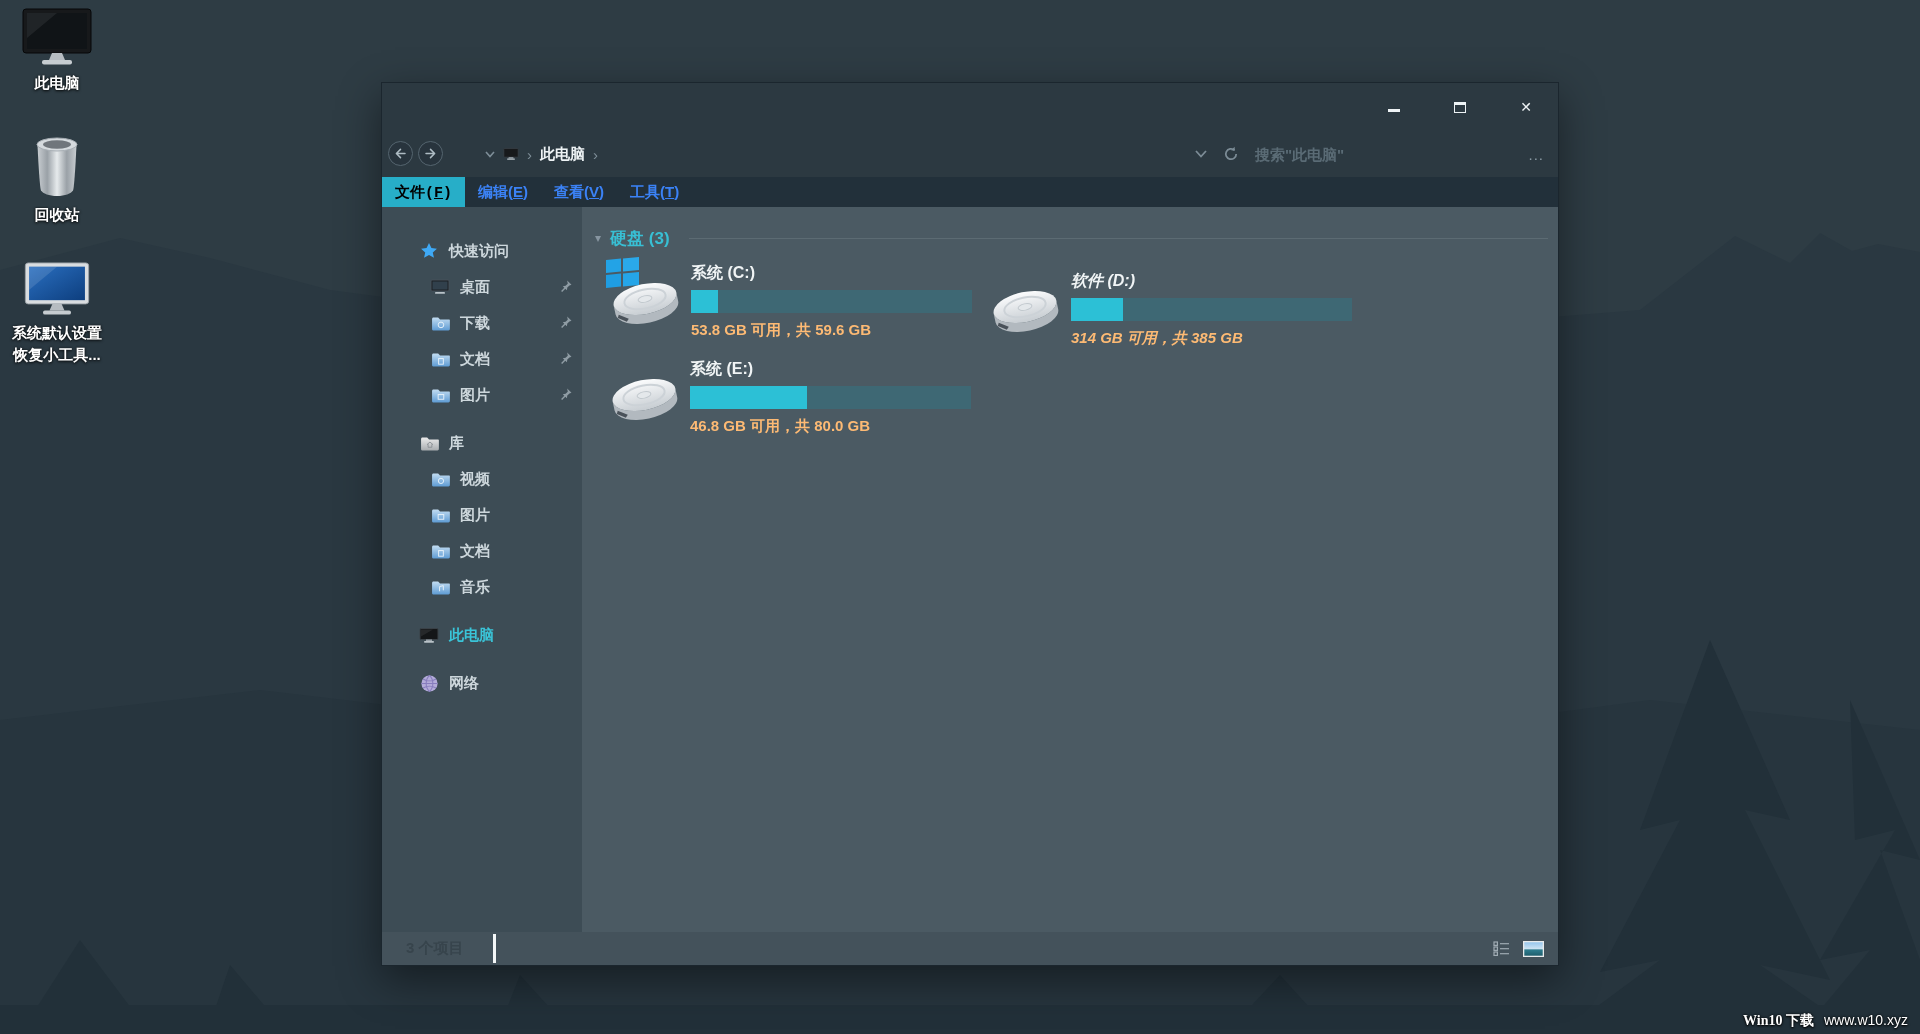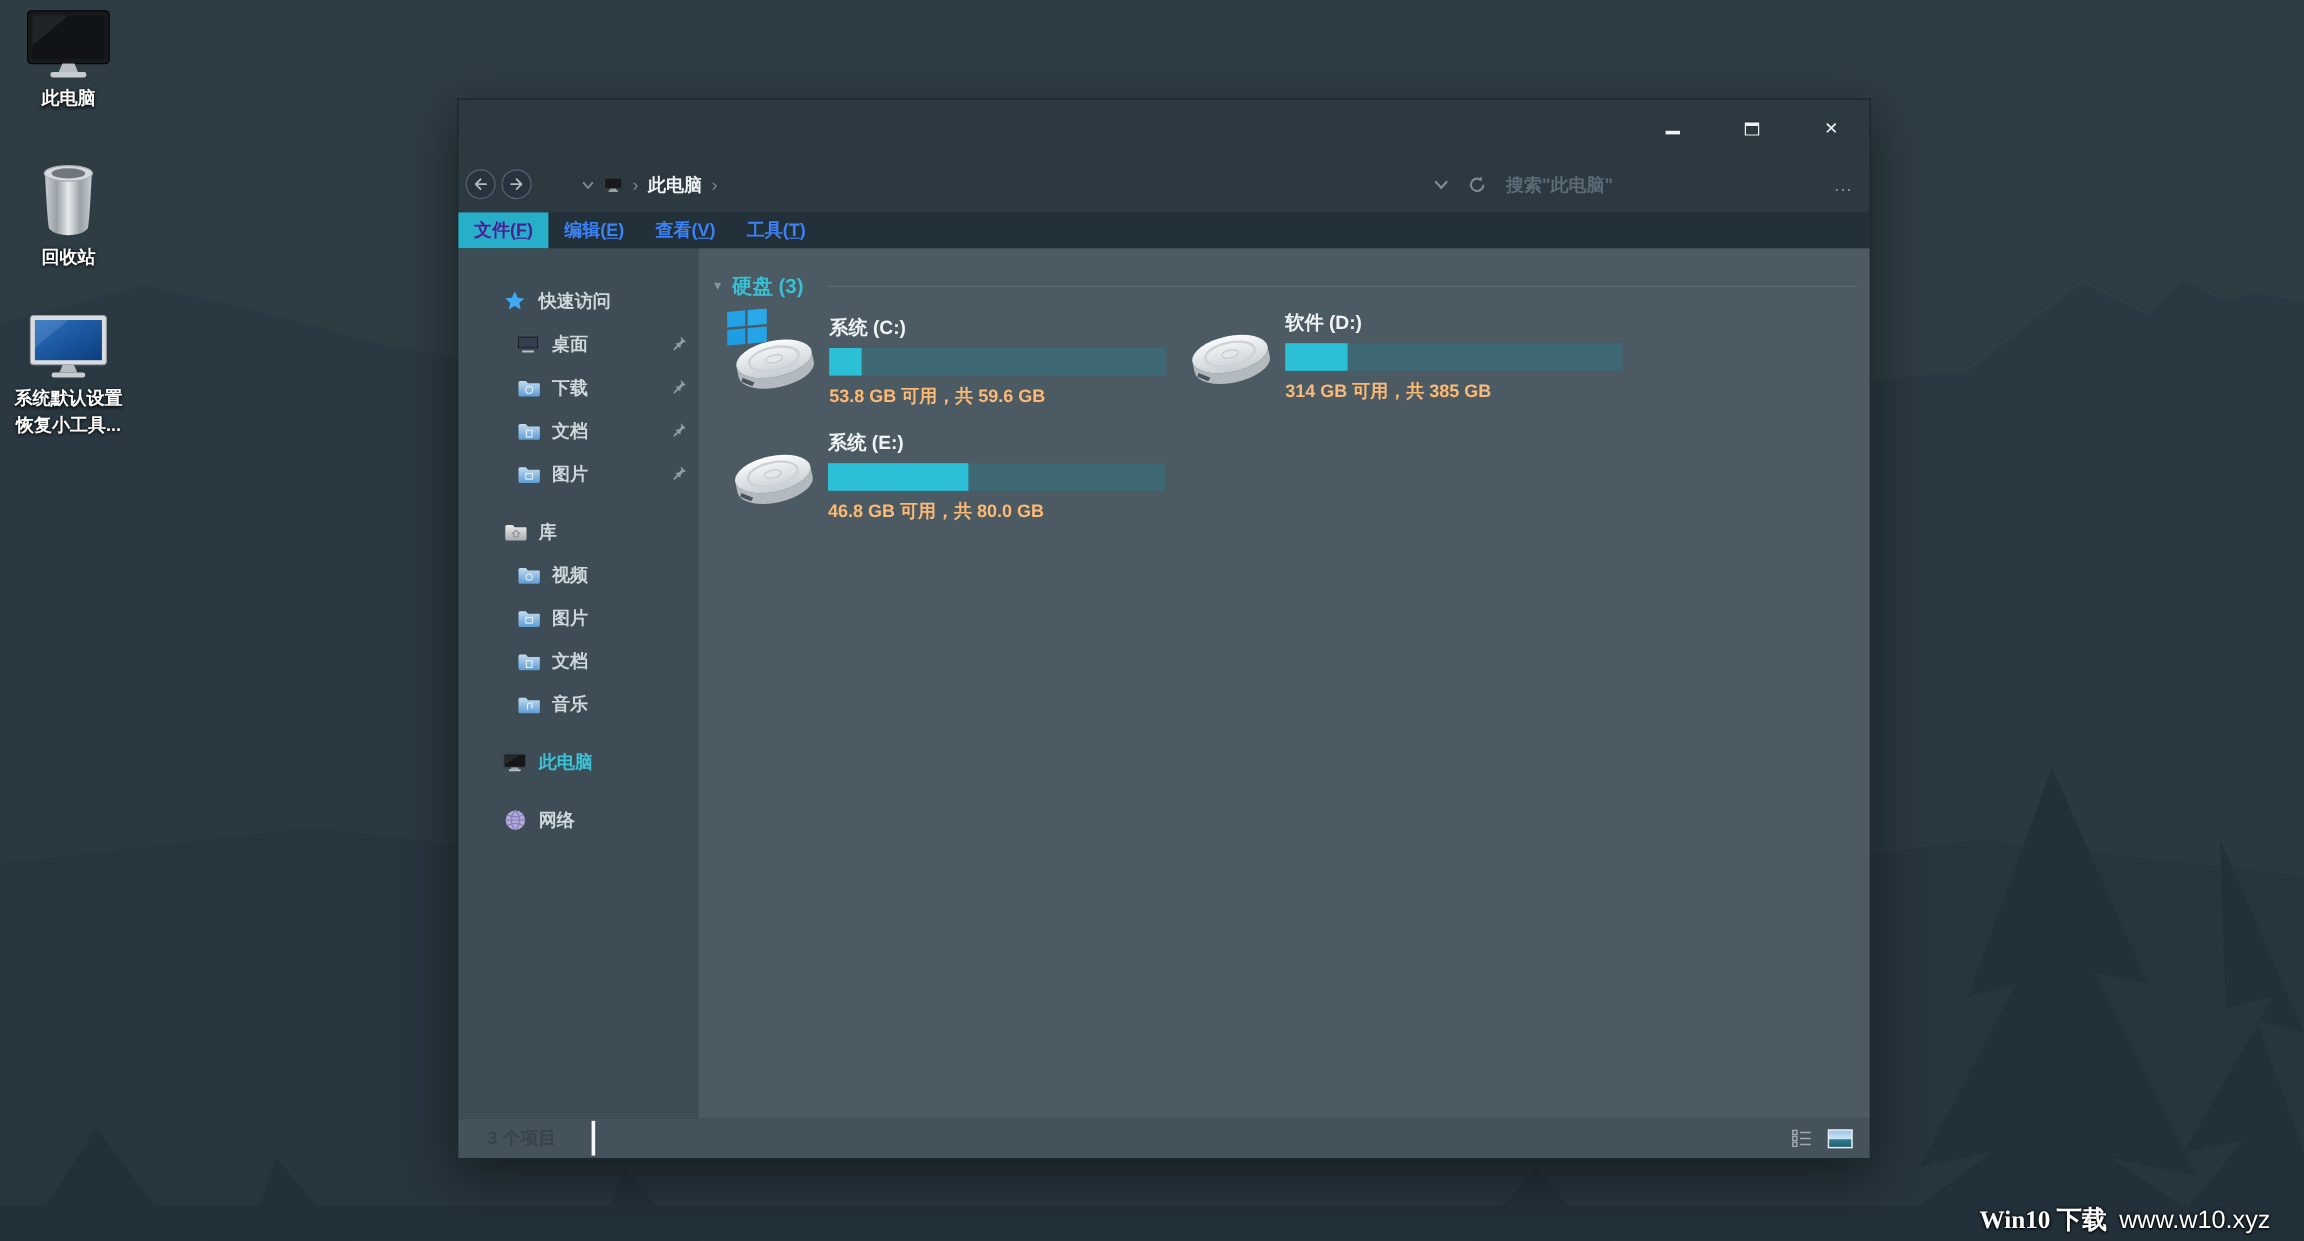--- a/index.html
+++ b/index.html
@@ -36,21 +36,21 @@
   .nav-search { position:absolute; left:813px; top:0; height:46px; display:flex; align-items:center; gap:16px; }
   .search-input { width:250px; background:transparent; border:none; outline:none;
                   color:#aebcc4; font-size:15px; font-weight:bold; font-family:inherit; }
   .search-input::placeholder { color:#5a6b75; opacity:1; }
   .more-dots { position:absolute; right:14px; top:0; height:46px; display:flex; align-items:center;
                color:#8b9ba5; font-size:15px; letter-spacing:1px; }
 
   .menubar { height:30px; background:#22303a; display:flex; align-items:stretch; flex:0 0 auto; }
   .menu-item { padding:0 13px; display:flex; align-items:center; color:#3b82f6;
                font-size:15px; font-weight:bold; cursor:pointer; }
-  .menu-item.active { background:#27aec8; color:#4c1d95; }
+  .menu-item.active { background:#27aec8; color:#000000;font-family:Liberation Mono, monospace; }
   .menu-item u { text-decoration:underline; }
 
   .wbody { flex:1 1 auto; display:flex; min-height:0; }
   .sidebar { width:200px; background:#3d4c55; padding-top:26px; flex:0 0 auto; }
   .sb-row { height:36px; display:flex; align-items:center; position:relative; cursor:pointer;
             color:#cdd7dc; font-size:15px; font-weight:bold; }
   .sb-row.lvl1 { padding-left:37px; }
   .sb-row.lvl2 { padding-left:48px; }
   .sb-gap { height:12px; }
   .sb-ico { width:20px; height:18px; margin-right:10px; display:flex; align-items:center; justify-content:center; flex:0 0 auto; }
@@ -71,21 +71,21 @@
   .drive-bar { width:281px; height:23px; background:#3e6874; }
   .drive-fill { height:100%; background:#2cc0d6; }
   .drive-info { color:#fdba74; font-size:15px; font-weight:bold; margin-top:8px; }
 
   .statusbar { height:33px; background:#44525b; position:relative; flex:0 0 auto;
                display:flex; align-items:center; }
   .status-text { color:#37444c; font-size:15px; font-weight:bold; margin-left:24px; }
   .status-caret { position:absolute; left:111px; top:2px; width:3px; height:29px; background:#f4f7f8; }
   .view-btns { position:absolute; right:14px; top:0; height:33px; display:flex; align-items:center; gap:12px; }
 
-  .watermark { position:absolute; right:28px; bottom:4px; z-index:4; color:#fff; font-size:21px;
+  .watermark { position:absolute; right:12px; bottom:4px; z-index:4; color:#fff; font-size:14px;
                text-shadow:0 0 3px #000, 0 1px 2px #000; white-space:nowrap; }
   .wm-serif { font-family:"Liberation Serif","DejaVu Serif",serif; font-weight:bold; margin-right:10px; }
   .wm-url { font-family:"Liberation Sans",sans-serif; }
 </style>
 </head>
 <body>
 
 <svg width="0" height="0" style="position:absolute">
   <defs>
     <linearGradient id="foldblue" x1="0" y1="0" x2="0" y2="1">
@@ -435,21 +435,21 @@
           </div>
           <div class="drive-body">
             <div class="drive-name">系统 (C:)</div>
             <div class="drive-bar">
                 <div class="drive-fill" style="width: 9.7%;"></div>
               </div>
             <div class="drive-info">53.8 GB 可用，共 59.6 GB</div>
           </div>
         </div>
 
-        <div class="drive" style="left:409px; top:50px;">
+        <div class="drive" style="left:409px; top:62px;font-style:italic;">
           <div class="drive-ico">
             <svg width="68" height="66" viewBox="0 0 68 66">
               <g transform="rotate(-12 34 38)">
                 <path d="M2 38 a32 15 0 0 0 64 0 l0 9 a32 15 0 0 1 -64 0 Z" fill="#b2b9bf"></path>
                 <ellipse cx="34" cy="38" rx="32" ry="15" fill="url(#hddtop)"></ellipse>
                 <ellipse cx="34" cy="38" rx="21" ry="9.5" fill="none" stroke="#ccd2d7" stroke-width="2"></ellipse>
                 <ellipse cx="34" cy="38" rx="7" ry="3.2" fill="#e4e8eb" stroke="#c2c9ce"></ellipse>
                 <path d="M5 48 l9 6 -2.5 2.5 -8 -5.5 Z" fill="#4a525a"></path>
               </g>
             </svg>

